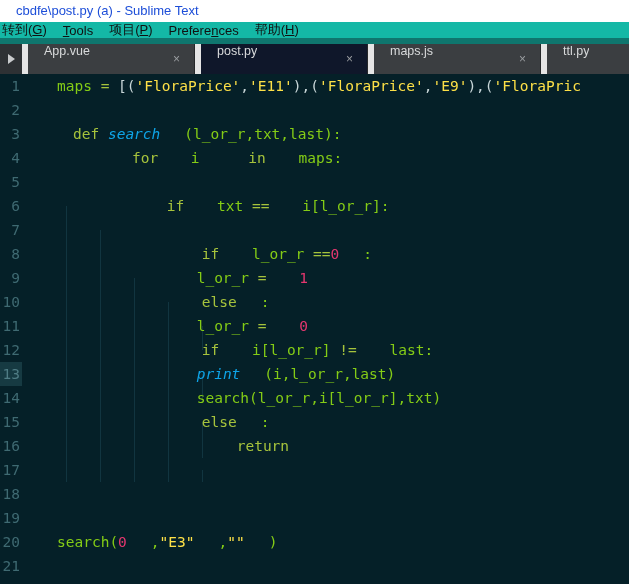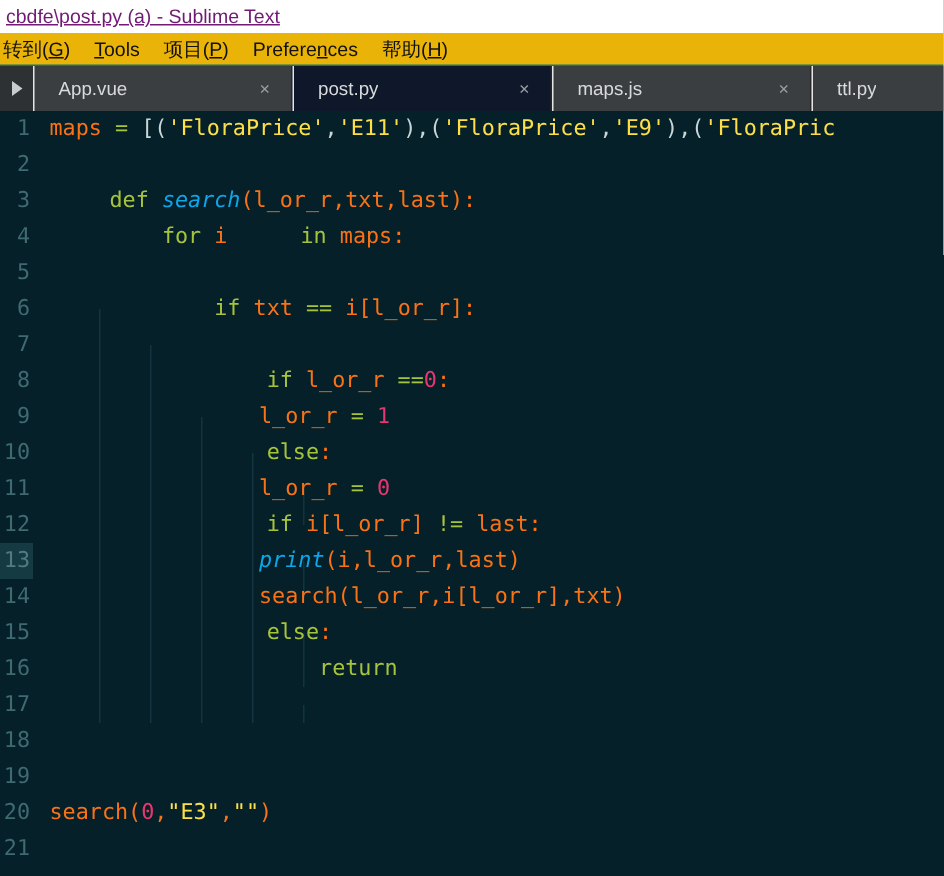--- a/index.html
+++ b/index.html
@@ -11,34 +11,33 @@
     width: 629px;
     height: 584px;
     overflow: hidden;
     font-family: "Liberation Sans", sans-serif;
   }
 
   
   .titlebar {
     height: 22px;
     background: #ffffff;
-    color: #701a75;
+    color: #1d4ed8;
     font-size: 13px;
     line-height: 22px;
-    padding-left: 4px;
+    padding-left: 16px;
     white-space: nowrap;
     overflow: hidden;
-    text-decoration: underline;
   }
 
   
   .menubar {
     height: 22px;
-    background: #eab308;
-    border-bottom: 1px solid #0f766e;
+    background: #14b8a6;
+    border-bottom: 6px solid #0f766e;
     display: flex;
     align-items: center;
     padding-left: 2px;
     box-sizing: border-box;
   }
   .menu-item {
     font-size: 13px;
     color: #111111;
     padding: 0 9px 0 0;
     margin-right: 7px;
@@ -68,24 +67,23 @@
     width: 0; height: 0;
     border-left: 7px solid #c9cbcd;
     border-top: 5px solid transparent;
     border-bottom: 5px solid transparent;
   }
   .tab {
     position: relative;
     width: 173px;
     flex: 0 0 173px;
     background: #3b3e41;
-    border-left: 1px solid #e5e5e5;
+    border-left: 6px solid #e5e5e5;
     border-right: 1px solid #26282a;
     display: flex;
-    align-items: center;
     box-sizing: border-box;
     overflow: hidden;
   }
   .tab.active {
     background: #0f172a;
   }
   .tab.last {
     flex: 0 0 auto;
     width: auto;
     min-width: 90px;
@@ -162,21 +160,21 @@
     top: 0; left: 0; right: 0; bottom: 0;
     pointer-events: none;
   }
   .guide {
     position: absolute;
     width: 1px;
     background: #113540;
   }
 
   
-  .t-plain   { color: #f97316; }
+  .t-plain   { color: #84cc16; margin-left: 24px; }
   .t-kw      { color: #a6c33c; margin-left: 40px; }     
   .t-fn      { color: #0ea5e9; font-style: italic; }     
   .t-str     { color: #fde047; }     
   .t-num     { color: #e5376f; }     
   .t-op      { color: #a6c33c; }     
   .t-punc    { color: #c8d6d8; }
 </style>
 </head>
 <body>
 

